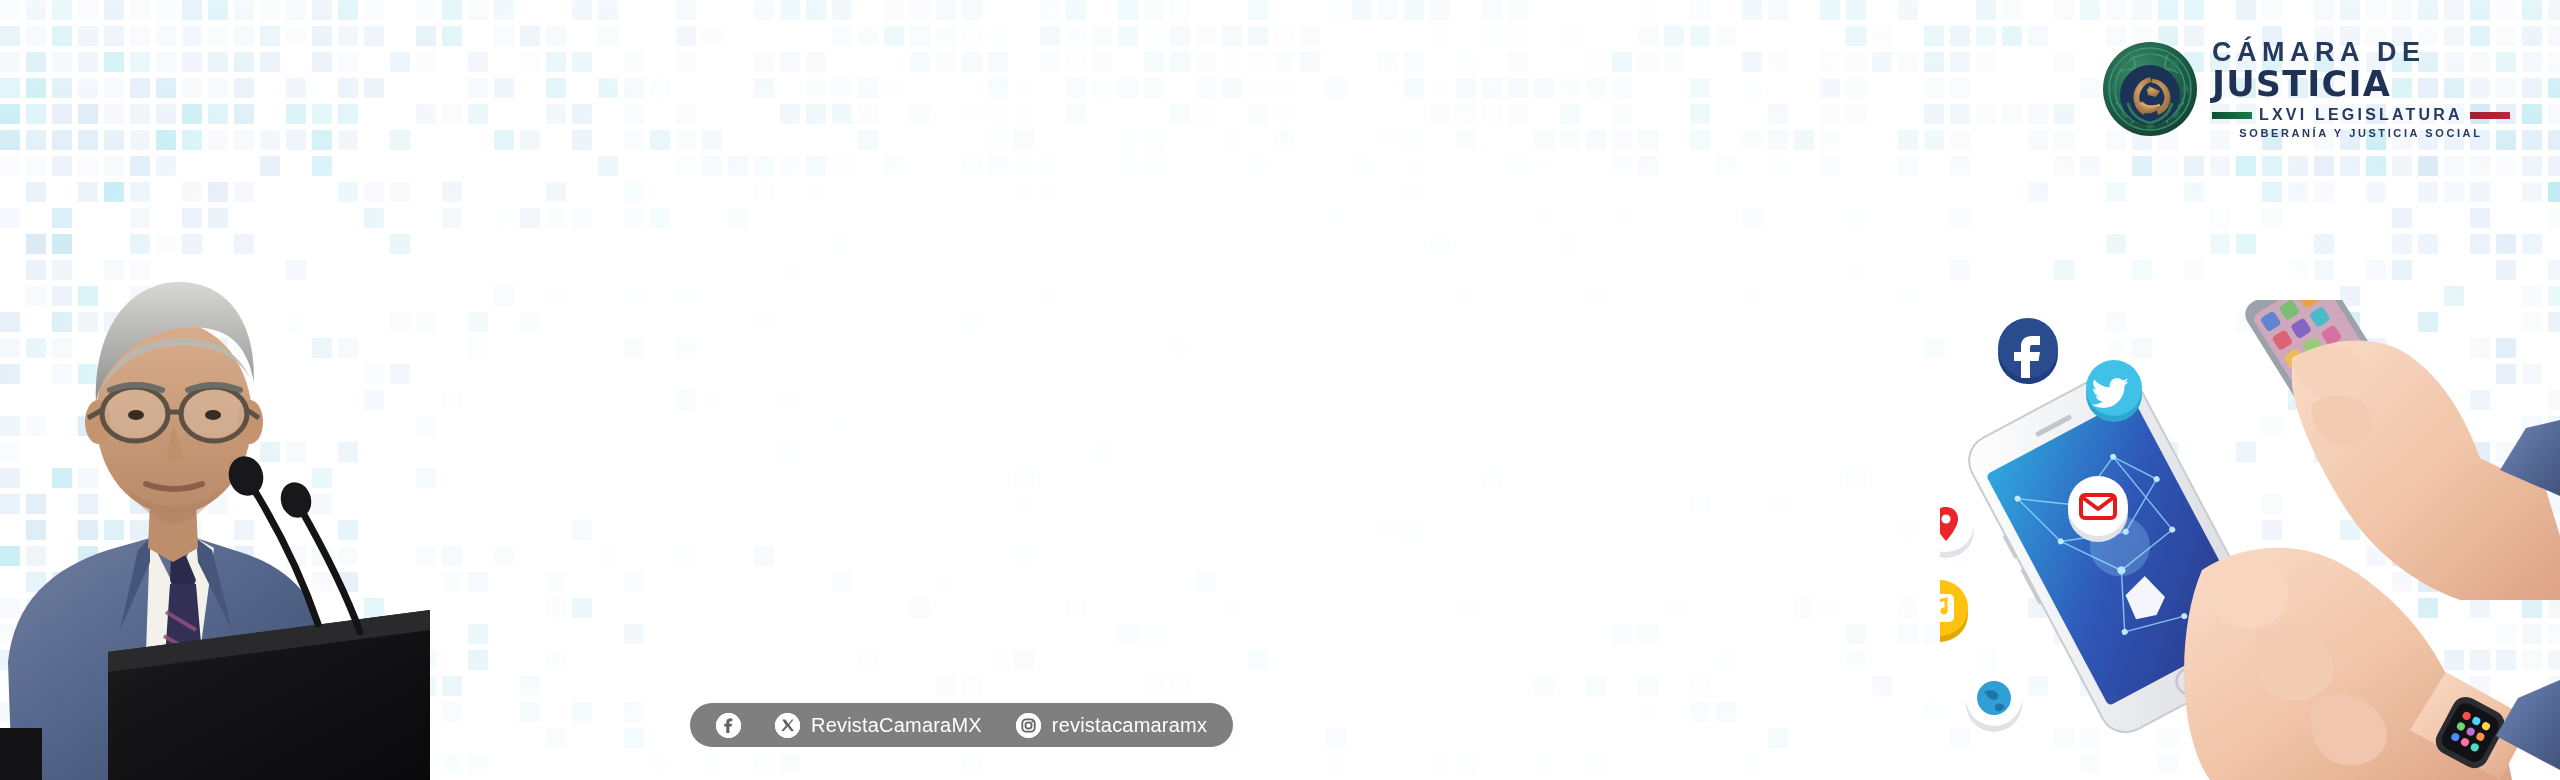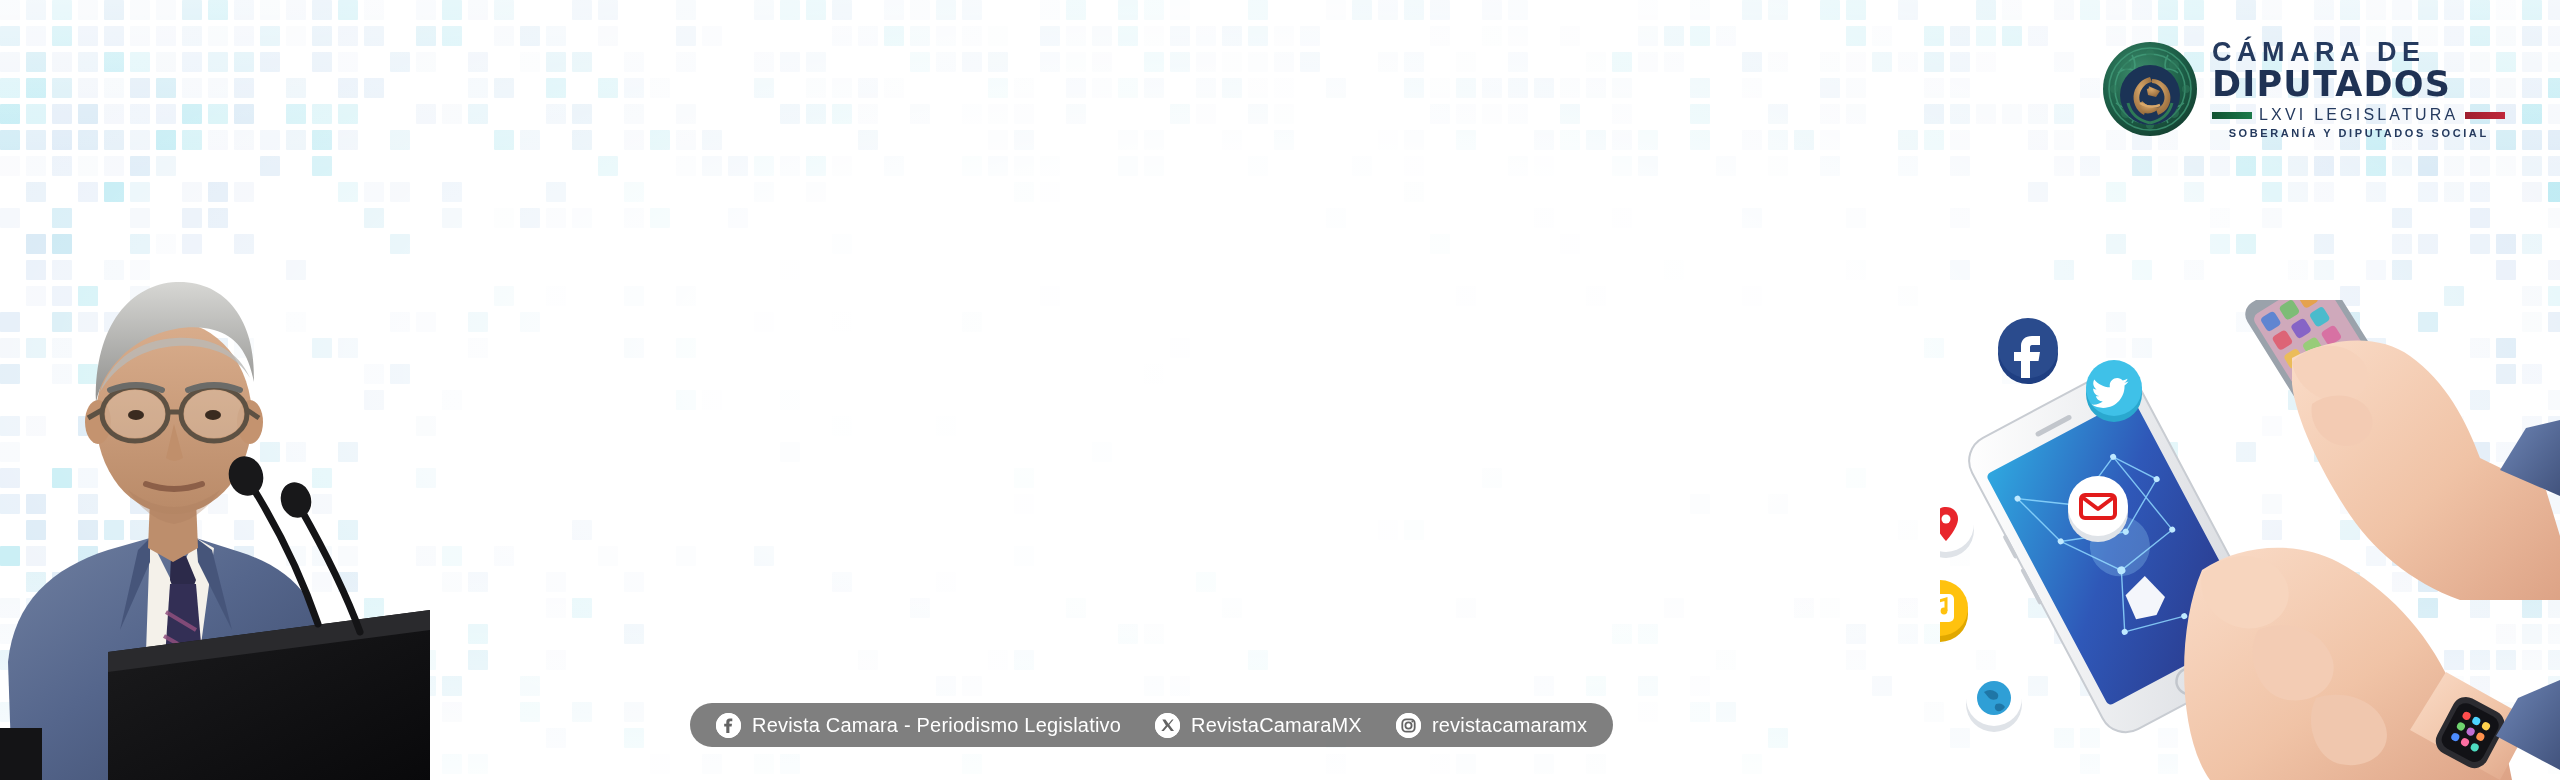--- a/index.html
+++ b/index.html
@@ -70,21 +70,21 @@
     font-family:"DejaVu Sans", sans-serif;
   }
   #dip-line3 {
     display:flex; align-items:center; gap:7px;
     margin-top:4px;
   }
   .dip-bar { width:40px; height:7px; display:block; }
   .dip-bar.green { background:linear-gradient(90deg,#0f5132,#1c7a4a); }
   .dip-bar.red   { background:linear-gradient(90deg,#9e2030,#c0273b); }
   #dip-leg {
-    font-size:16px; font-weight:400; letter-spacing:3.2px; color:#253a5e;
+    font-size:16px; font-weight:700; letter-spacing:3.2px; color:#253a5e;
   }
   #dip-line4 {
     font-size:11px; font-weight:700; letter-spacing:2.6px; color:#253a5e;
     margin-top:3px; align-self:center;
   }
 
   
   #headline {
     left:640px; top:190px; width:1280px;
     text-align:center; z-index:6;
@@ -1430,40 +1430,39 @@
         <path d="M38 62 q10 6 20 2" stroke="#d8a86a" stroke-width="2.5" fill="none"></path>
 
         <g stroke="#2e7a56" stroke-width="3" fill="none">
           <path d="M26 62 q4 16 22 20"></path>
           <path d="M70 62 q-4 16 -22 20"></path>
         </g>
       </svg>
     </div>
     <div id="dip-text">
       <div id="dip-line1">CÁMARA DE</div>
-      <div id="dip-line2">DIPUTADOS</div>
+      <div id="dip-line2">JUSTICIA</div>
       <div id="dip-line3">
         <span class="dip-bar green"></span>
         <span id="dip-leg">LXVI LEGISLATURA</span>
         <span class="dip-bar red"></span>
       </div>
-      <div id="dip-line4">SOBERANÍA Y DIPUTADOS SOCIAL</div>
+      <div id="dip-line4">SOBERANÍA Y JUSTICIA SOCIAL</div>
     </div>
   </div>
 
 
   <div id="socialbar">
     <div class="soc-item">
       <span class="soc-ic">
         <svg width="25" height="25" viewBox="0 0 25 25">
           <circle cx="12.5" cy="12.5" r="12.5" fill="#ffffff"></circle>
           <path d="M14.2 8.2h2.1V5.6h-2.6c-2.2 0-3.4 1.3-3.4 3.4v1.7H8.2v2.7h2.1v6.6h3.1v-6.6h2.2l.4-2.7h-2.6V9.3c0-.7.3-1.1.8-1.1z" fill="#636363"></path>
         </svg>
       </span>
-      <span class="soc-label">Revista Camara - Periodismo Legislativo</span>
     </div>
 
     <div class="soc-item">
       <span class="soc-ic">
         <svg width="25" height="25" viewBox="0 0 25 25">
           <circle cx="12.5" cy="12.5" r="12.5" fill="#ffffff"></circle>
           <path d="M7.3 6.6h3.1l3.1 4.2 3.5-4.2h1.6l-4.3 5.1 4.7 6.4h-3.1l-3.3-4.5-3.8 4.5H6.3l4.6-5.5L7.3 6.6z" fill="#636363"></path>
         </svg>
       </span>
       <span class="soc-label">RevistaCamaraMX</span>

